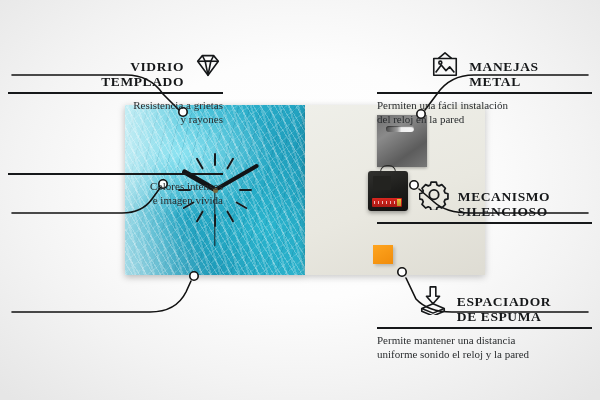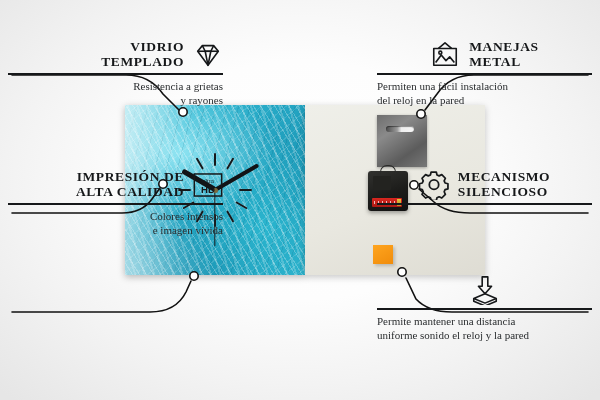--- a/index.html
+++ b/index.html
@@ -108,21 +108,21 @@
   .callout { position:absolute; width:215px; }
   .side-left  { text-align:right; }
   .side-right { text-align:left; }
 
   .head { display:flex; align-items:center; gap:9px; }
   .side-left  .head { justify-content:flex-end; }
   .side-right .head { flex-direction:row-reverse; justify-content:center; }
 
   .title {
     font-size:13.5px; font-weight:700; letter-spacing:.6px; color:#16181a;
-    line-height:1.08; text-transform:uppercase; white-space:pre-line;
+    line-height:1.08; text-transform:uppercase; white-space:pre-line;margin-top:20px;
   }
   .icon { flex:0 0 auto; width:30px; height:30px; color:#16181a; }
   .icon svg { display:block; width:100%; height:100%; }
   .rule { height:1.6px; background:#16181a; margin:3px 0 4px; }
   .desc {
     font-size:11px; line-height:1.32; color:#2a2d2f; white-space:pre-line;
   }
 
   
   .c-vidrio    { left:8px;   top:40px;  }
@@ -232,31 +232,20 @@
         </g>
           </svg>
       </span>
     </div>
     <div class="rule"></div>
     <div class="desc">Resistencia a grietas
 y rayones</div>
   </div>
 
   <div class="callout side-left c-impresion">
-    <div class="head">
-      <div class="title">IMPRESIÓN DE
-ALTA CALIDAD</div>
-      <span class="icon">
-        <svg viewBox="0 0 34 30">
-          <rect x="1.5" y="2.5" width="31" height="25" fill="none" stroke="currentColor" stroke-width="1.7"></rect>
-          <text x="17" y="13" font-family="Liberation Serif, serif" font-size="7.4" text-anchor="middle" fill="currentColor">ultra</text>
-          <text x="17" y="24" font-family="Liberation Sans, sans-serif" font-size="11" font-weight="700" text-anchor="middle" fill="currentColor">HD</text>
-        </svg>
-      </span>
-    </div>
     <div class="rule"></div>
     <div class="desc">Colores intensos
 e imagen vívida</div>
   </div>
 
 
   <div class="callout side-right c-manejas">
     <div class="head">
       <div class="title">MANEJAS
 METAL</div>
@@ -287,20 +276,22 @@
           <circle cx="16" cy="15.6" r="5"></circle>
         </g>
           </svg>
       </span>
     </div>
     <div class="rule"></div>
   </div>
 
   <div class="callout side-right c-espaciador">
     <div class="head">
+      <div class="title">ESPACIADOR
+DE ESPUMA</div>
       <span class="icon">
         <svg viewBox="0 0 32 32">
             <g fill="none" stroke="currentColor" stroke-width="1.7" stroke-linejoin="round">
           <path d="M13 2 h6 v10 h4 l-7 8 -7 -8 h4 z"></path>
           <path d="M16 20 L28 25 L16 30 L4 25 Z"></path>
           <path d="M4 25 v3 l12 5 12 -5 v-3"></path>
         </g>
           </svg>
       </span>
     </div>

